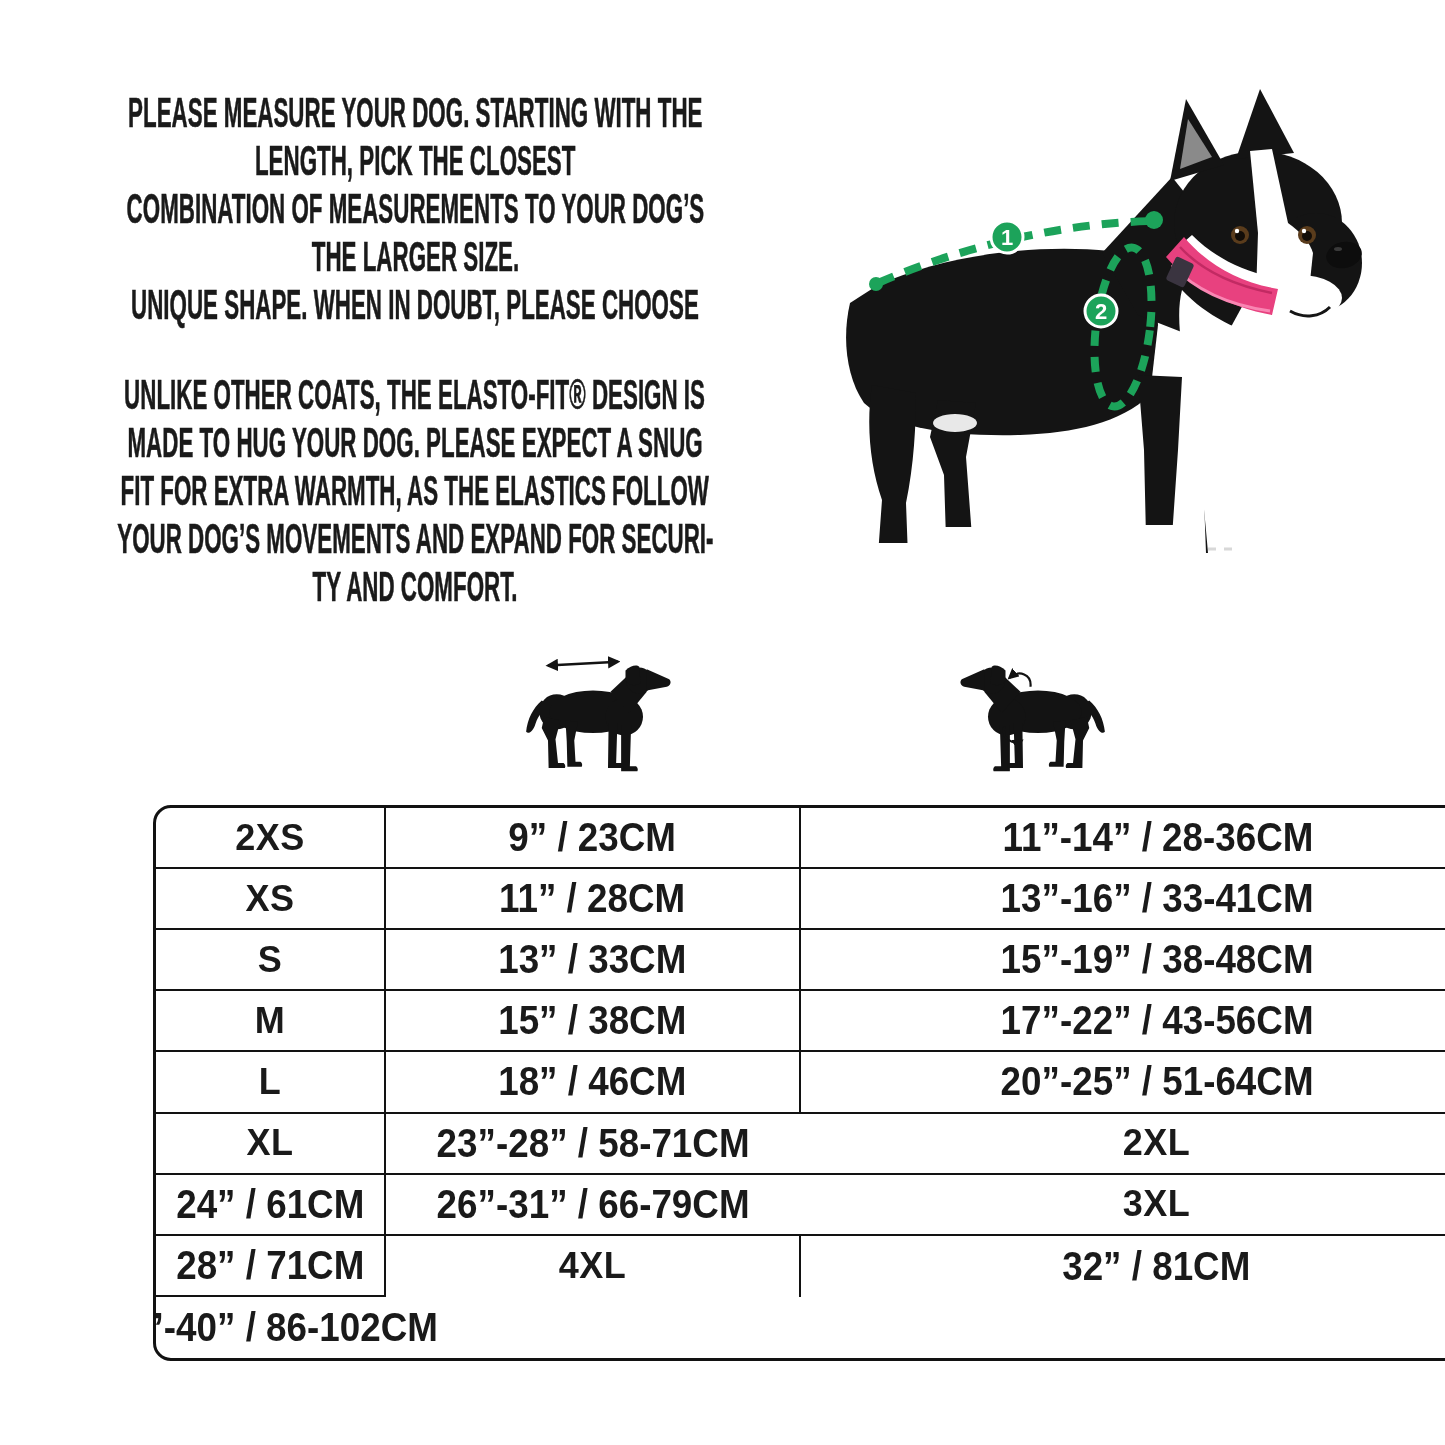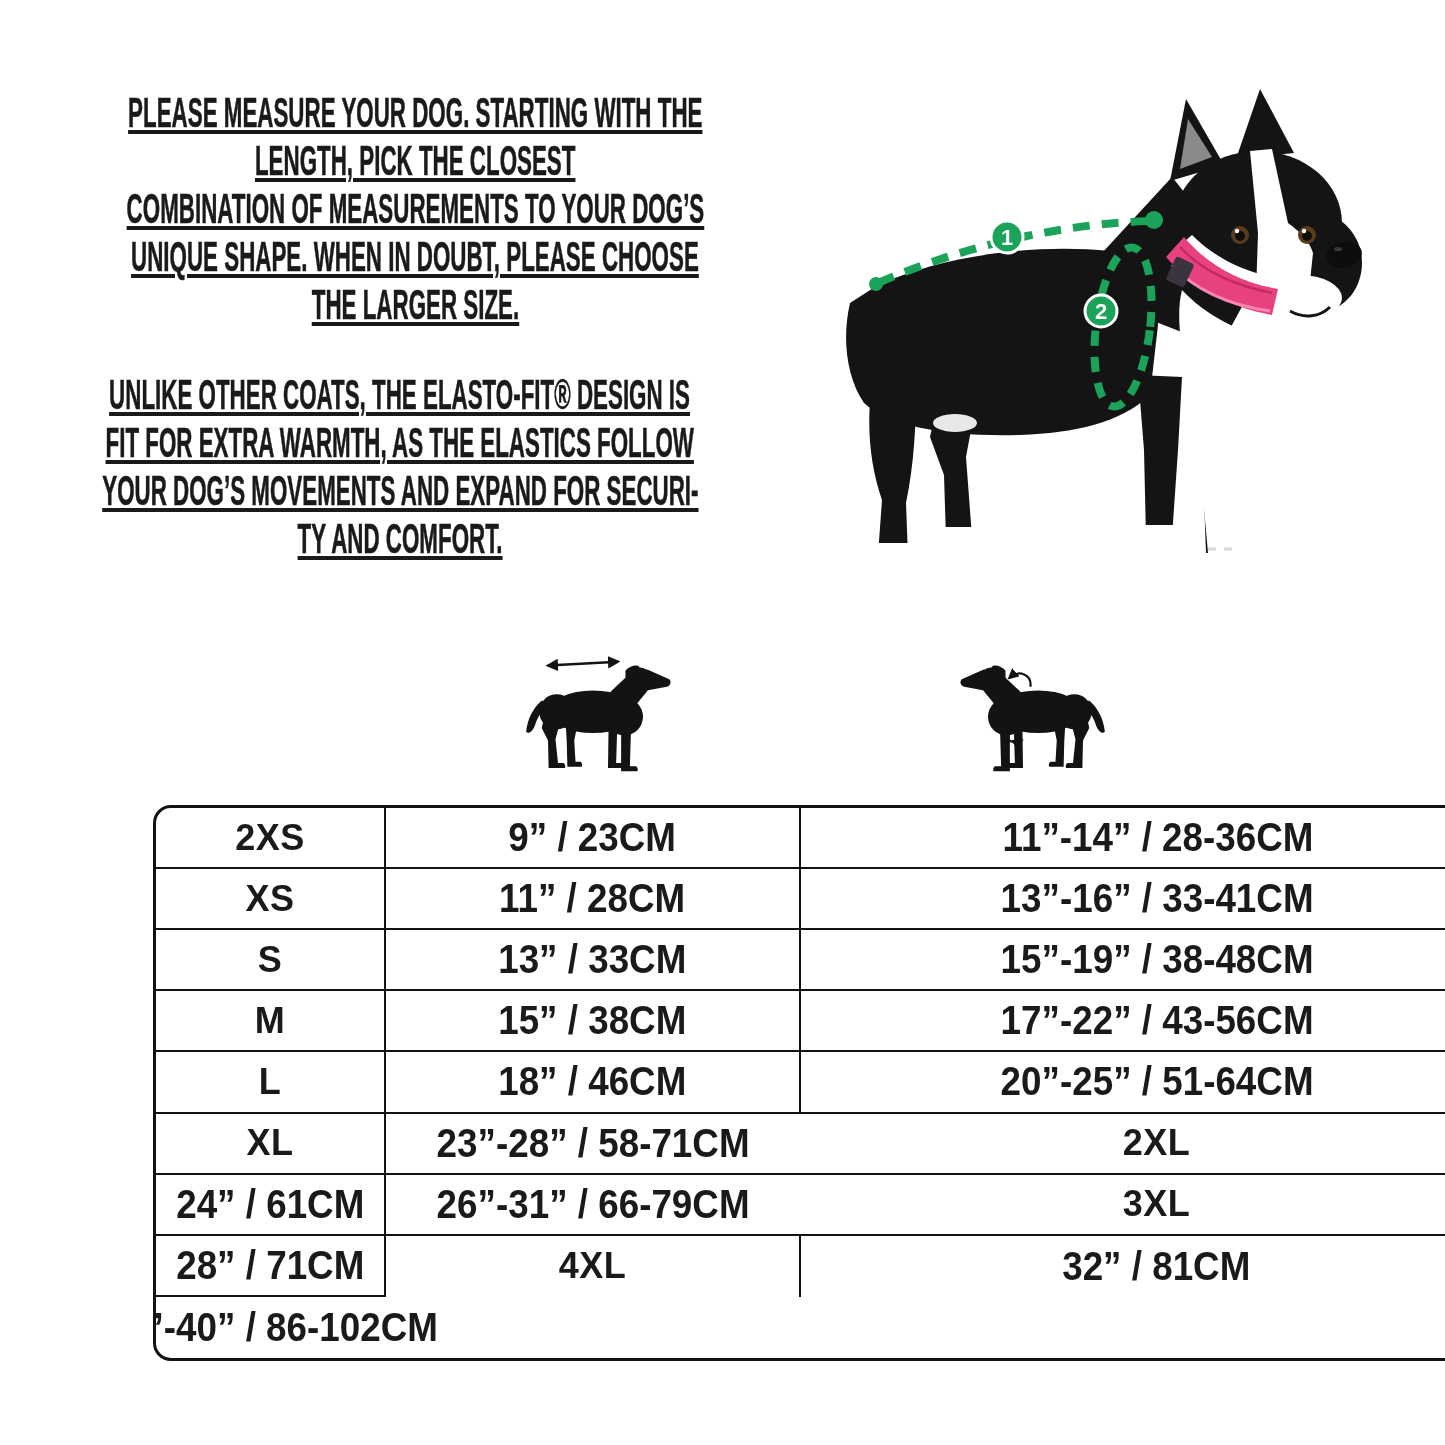--- a/index.html
+++ b/index.html
@@ -1,21 +1,21 @@
 <!DOCTYPE html>
 <html style="--accent-green: #1ca35a; --collar-pink: #e8417f; --text: #1a1a1a; --table-border: #121212;"><head>
 <meta charset="utf-8">
 <style>
   html,body{margin:0;padding:0;background:#fff;}
   .page{position:relative;width:1445px;height:1445px;background:#fff;overflow:hidden;
         font-family:"Liberation Sans",sans-serif;color:#1a1a1a;}
 
   
   .para{position:absolute;}
-  .cline{display:flex;justify-content:center;height:48px;line-height:48px;text-decoration:underline;}
+  .cline{display:flex;justify-content:center;height:48px;line-height:48px;}
   .cline > span{flex:0 0 auto;white-space:nowrap;
      font:bold 43px "Liberation Sans",sans-serif;color:#1a1a1a;
      transform:scaleX(0.52);-webkit-text-stroke:0.6px #1a1a1a;}
 
   
   .size-table{position:absolute;left:153px;top:805px;width:1364px;height:556px;
      box-sizing:border-box;border:3px solid #121212;border-radius:18px;overflow:hidden;
      display:grid;grid-template-columns:230px 415px 1fr;grid-auto-rows:1fr;background:#fff;}
   .tcell{display:flex;align-items:center;justify-content:center;box-sizing:border-box;
      border-bottom:2px solid #121212;}
@@ -36,30 +36,33 @@
     <div class="cline">
         <span>PLEASE MEASURE YOUR DOG. STARTING WITH THE</span>
       </div>
     <div class="cline">
         <span>LENGTH, PICK THE CLOSEST</span>
       </div>
     <div class="cline">
         <span>COMBINATION OF MEASUREMENTS TO YOUR DOG’S</span>
       </div>
     <div class="cline">
+        <span>THE LARGER SIZE.</span>
+      </div>
+    <div class="cline">
         <span>UNIQUE SHAPE. WHEN IN DOUBT, PLEASE CHOOSE</span>
       </div>
-    <div class="cline">
-        <span>THE LARGER SIZE.</span>
-      </div>
   </div>
 
-  <div class="para" style="left:40px;top:370px;width:720px;">
+  <div class="para" style="left:55px;top:370px;width:720px;">
     <div class="cline">
         <span>UNLIKE OTHER COATS, THE ELASTO-FIT® DESIGN IS</span>
+      </div>
+    <div class="cline">
+        <span>MADE TO HUG YOUR DOG. PLEASE EXPECT A SNUG</span>
       </div>
     <div class="cline">
         <span>FIT FOR EXTRA WARMTH, AS THE ELASTICS FOLLOW</span>
       </div>
     <div class="cline">
         <span>YOUR DOG’S MOVEMENTS AND EXPAND FOR SECURI-</span>
       </div>
     <div class="cline">
         <span>TY AND COMFORT.</span>
       </div>

